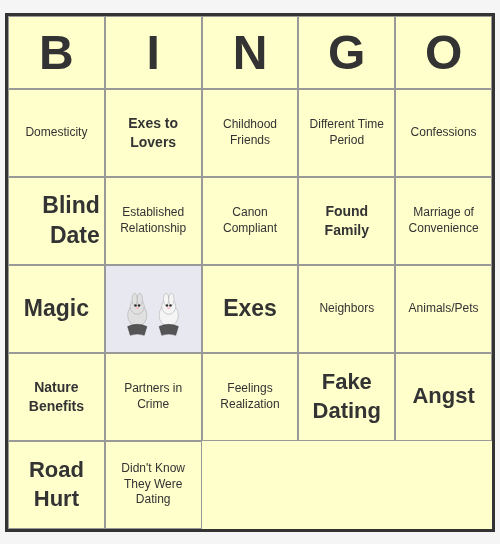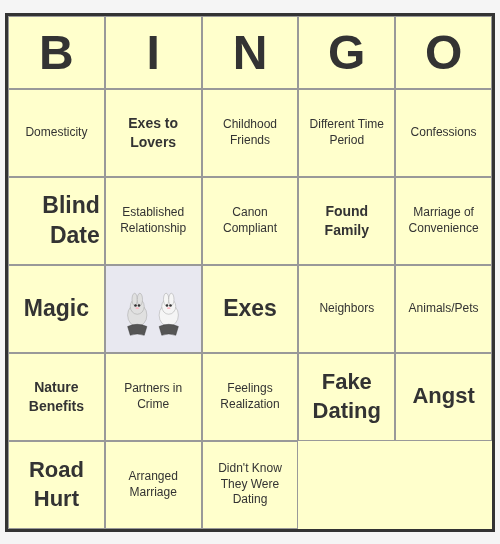--- a/index.html
+++ b/index.html
@@ -162,19 +162,16 @@
       <div class="bingo-cell">
         <span class="cell-text large">Fake Dating</span>
       </div>
       <div class="bingo-cell">
         <span class="cell-text large">Angst</span>
       </div>
       <div class="bingo-cell">
         <span class="cell-text large">Road Hurt</span>
       </div>
       <div class="bingo-cell">
-        <span class="cell-text">Arranged Marriage</span>
-      </div>
-      <div class="bingo-cell">
         <span class="cell-text">Didn't Know They Were Dating</span>
       </div>
     </div>
 </div>
 
 </body></html>

